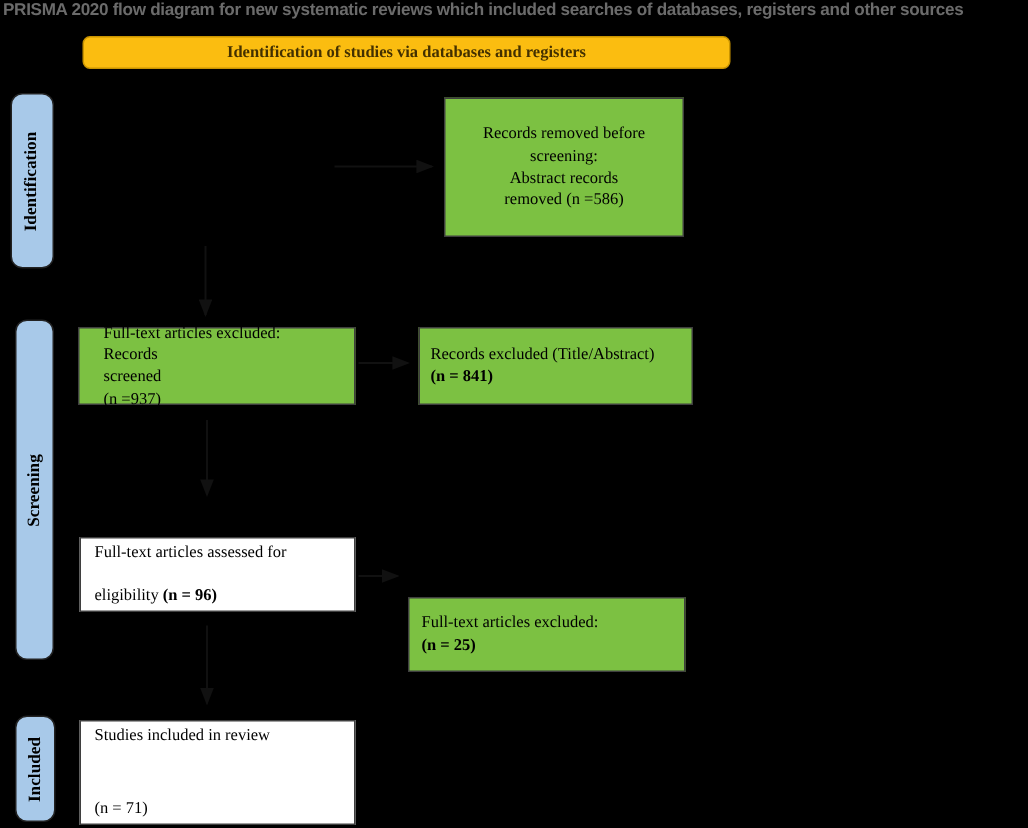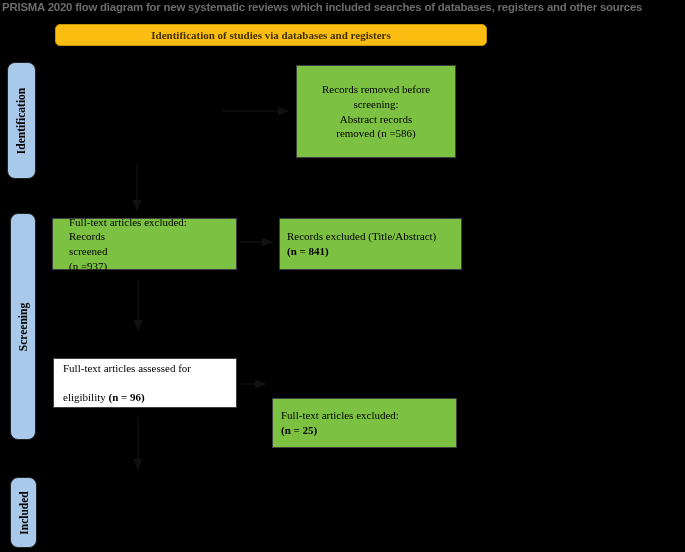--- a/index.html
+++ b/index.html
@@ -103,20 +103,24 @@
       <div><span style="font-weight: bold;">(n = 841)</span></div>
     </div>
   <div class="fbox white left box5">
       <div><span>Full-text articles assessed for</span></div>
       <div><span>eligibility </span><span style="font-weight: bold;">(n = 96)</span></div>
     </div>
   <div class="fbox green left box6">
       <div><span>Full-text articles excluded:</span></div>
       <div><span style="font-weight: bold;">(n = 25)</span></div>
     </div>
+  <div class="fbox white left box7">
+      <div><span>Studies included in review</span></div>
+      <div><span>(n = 71)</span></div>
+    </div>
 
   <svg class="arrows" width="685" height="552">
     <defs>
       <marker id="ah" markerWidth="9" markerHeight="7" refX="8" refY="3.5" orient="auto">
         <path d="M0,0 L9,3.5 L0,7 z" fill="#111111"></path>
       </marker>
     </defs>
     <line x1="223" y1="111" x2="288" y2="111" stroke="#111111" stroke-width="1.3" marker-end="url(#ah)"></line>
     <line x1="137" y1="164" x2="137" y2="210" stroke="#111111" stroke-width="1.3" marker-end="url(#ah)"></line>
     <line x1="239" y1="242" x2="272" y2="242" stroke="#111111" stroke-width="1.3" marker-end="url(#ah)"></line>

